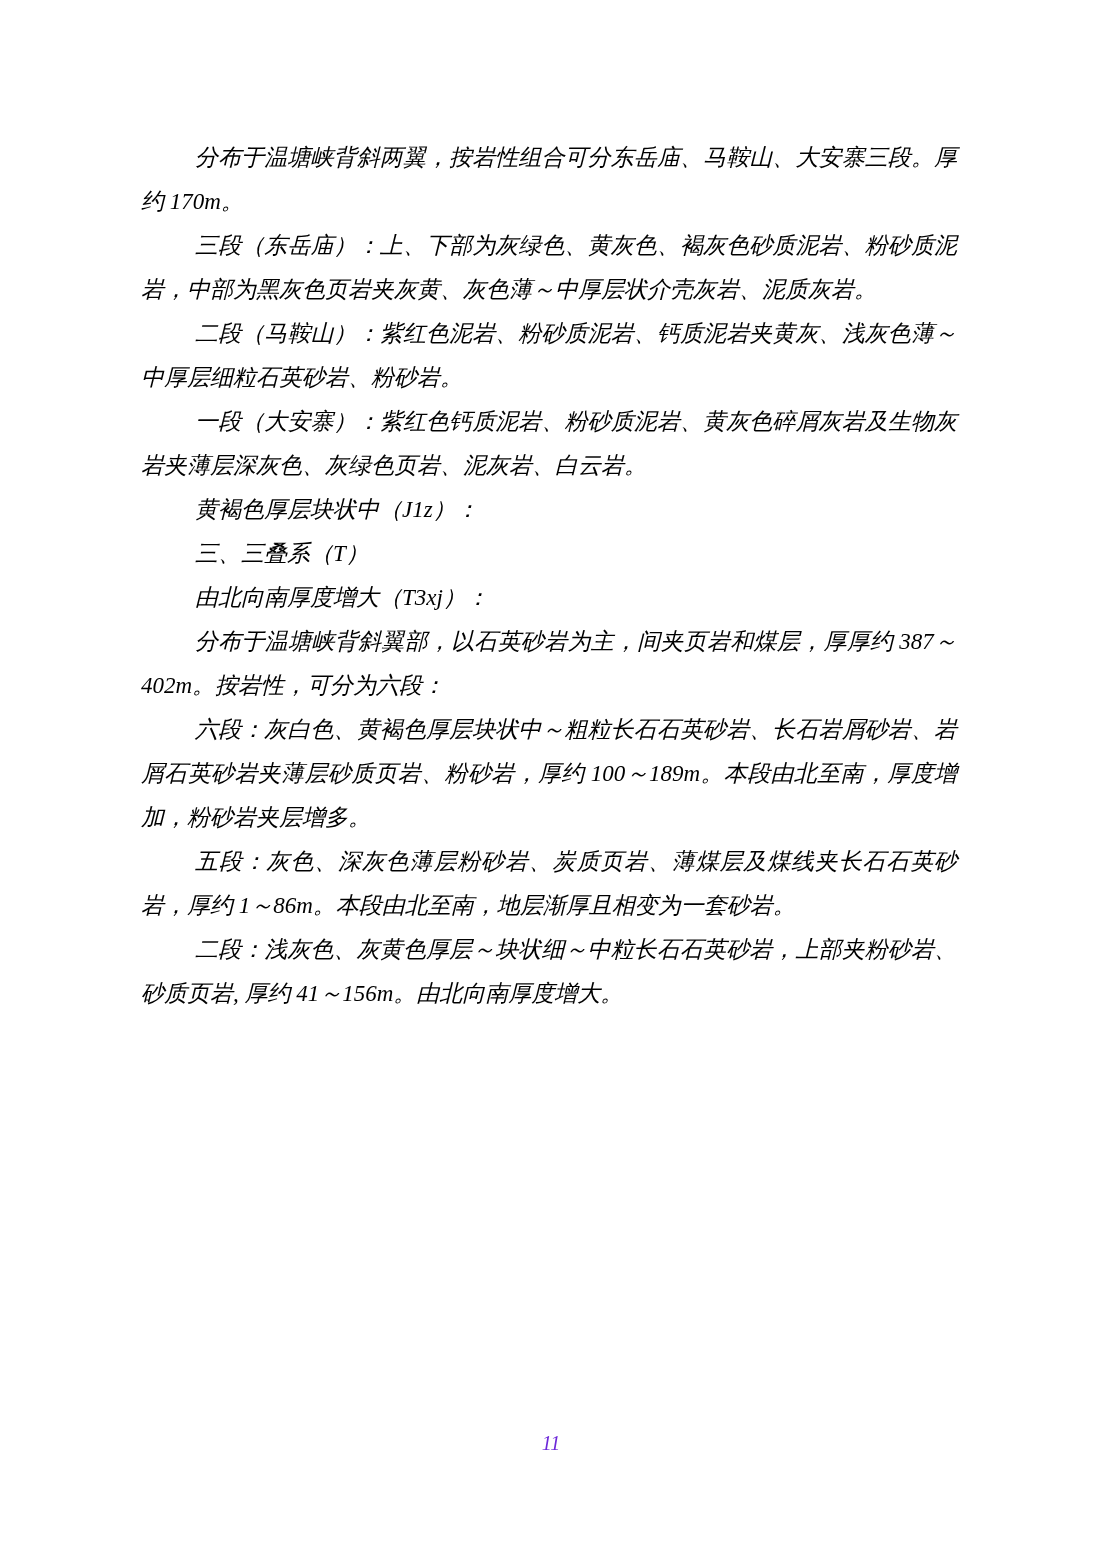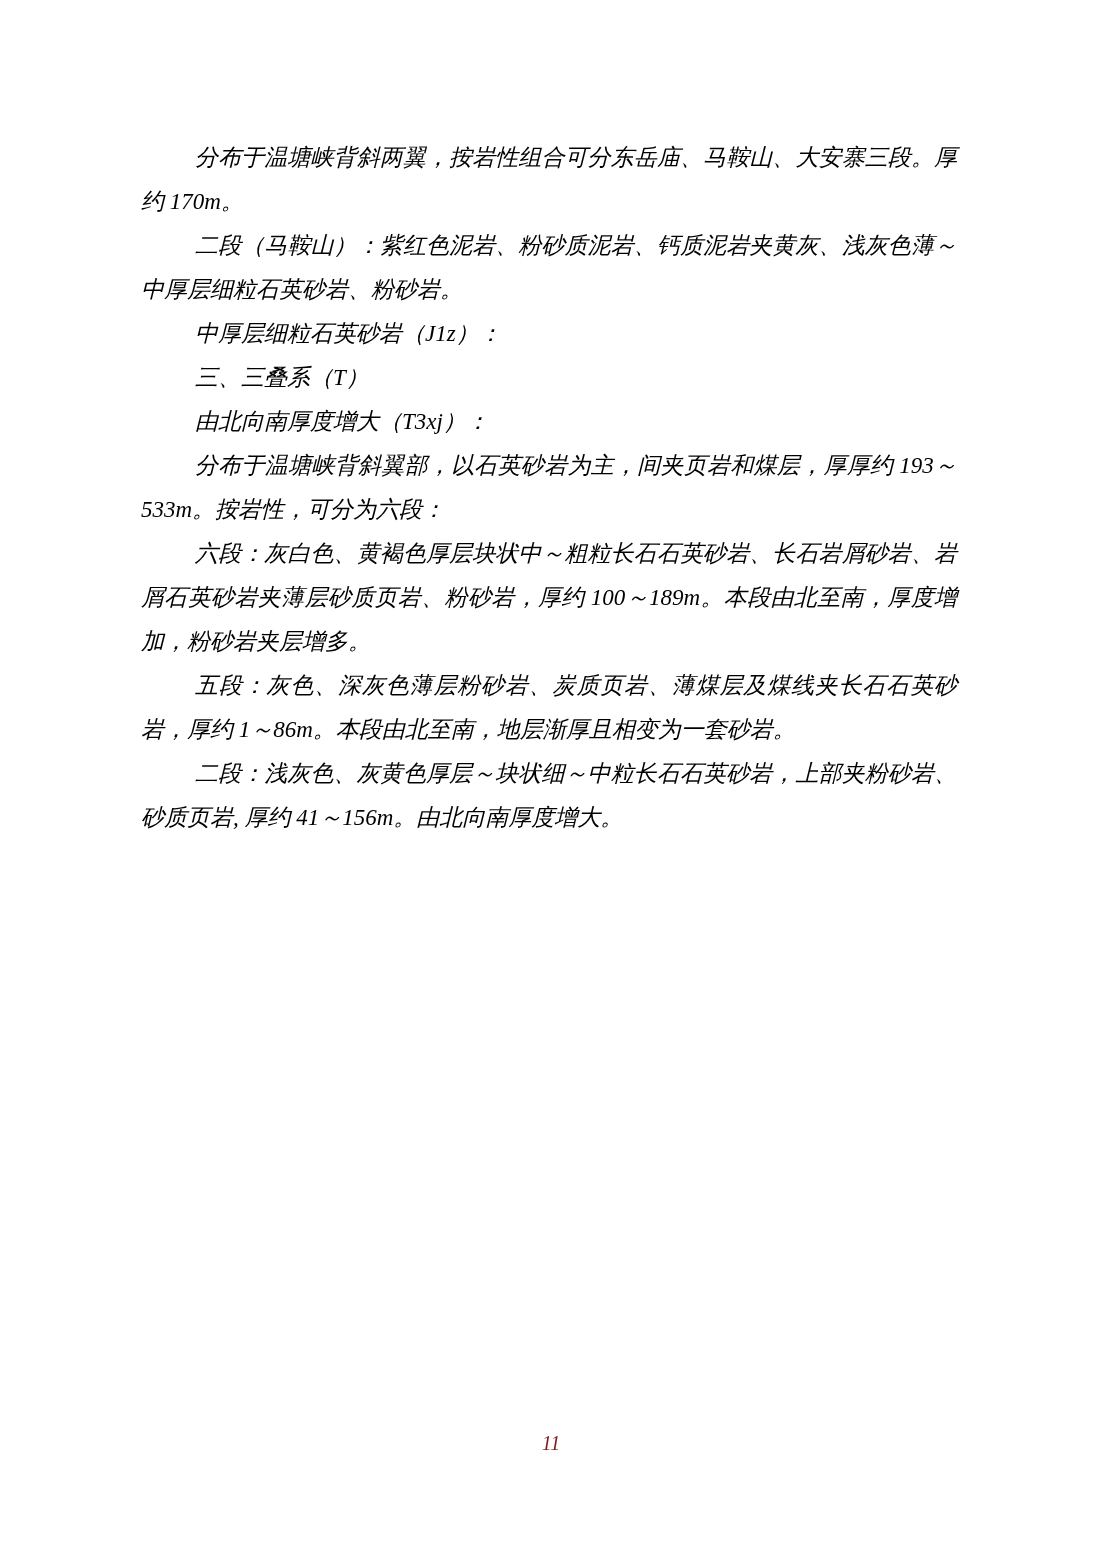--- a/index.html
+++ b/index.html
@@ -44,34 +44,36 @@
     position: absolute;
     left: 0;
     top: 1430px;
     width: 100%;
     text-align: center;
   }
   .pagenum {
     font-size: 20px;
     line-height: 26px;
     font-family: "Liberation Serif", "DejaVu Serif", serif;
-    color: #7f1d1d;
+    color: #6d28d9;
   }
 </style>
 </head>
 <body>
 
 <div class="page">
   <div class="text-body">
     <p class="para">分布于温塘峡背斜两翼，按岩性组合可分东岳庙、马鞍山、大安寨三段。厚约 170m。</p>
+    <p class="para">三段（东岳庙）：上、下部为灰绿色、黄灰色、褐灰色砂质泥岩、粉砂质泥岩，中部为黑灰色页岩夹灰黄、灰色薄～中厚层状介壳灰岩、泥质灰岩。</p>
     <p class="para">二段（马鞍山）：紫红色泥岩、粉砂质泥岩、钙质泥岩夹黄灰、浅灰色薄～中厚层细粒石英砂岩、粉砂岩。</p>
-    <p class="para">中厚层细粒石英砂岩（J1z）：</p>
+    <p class="para">一段（大安寨）：紫红色钙质泥岩、粉砂质泥岩、黄灰色碎屑灰岩及生物灰岩夹薄层深灰色、灰绿色页岩、泥灰岩、白云岩。</p>
+    <p class="para">黄褐色厚层块状中（J1z）：</p>
     <p class="para">三、三叠系（T）</p>
     <p class="para">由北向南厚度增大（T3xj）：</p>
-    <p class="para">分布于温塘峡背斜翼部，以石英砂岩为主，间夹页岩和煤层，厚厚约 193～533m。按岩性，可分为六段：</p>
+    <p class="para">分布于温塘峡背斜翼部，以石英砂岩为主，间夹页岩和煤层，厚厚约 387～402m。按岩性，可分为六段：</p>
     <p class="para">六段：灰白色、黄褐色厚层块状中～粗粒长石石英砂岩、长石岩屑砂岩、岩屑石英砂岩夹薄层砂质页岩、粉砂岩，厚约 100～189m。本段由北至南，厚度增加，粉砂岩夹层增多。</p>
     <p class="para">五段：灰色、深灰色薄层粉砂岩、炭质页岩、薄煤层及煤线夹长石石英砂岩，厚约 1～86m。本段由北至南，地层渐厚且相变为一套砂岩。</p>
     <p class="para">二段：浅灰色、灰黄色厚层～块状细～中粒长石石英砂岩，上部夹粉砂岩、砂质页岩, 厚约 41～156m。由北向南厚度增大。</p>
   </div>
   <div class="footer">
     <span class="pagenum">11</span>
   </div>
 </div>
 
 </body></html>

